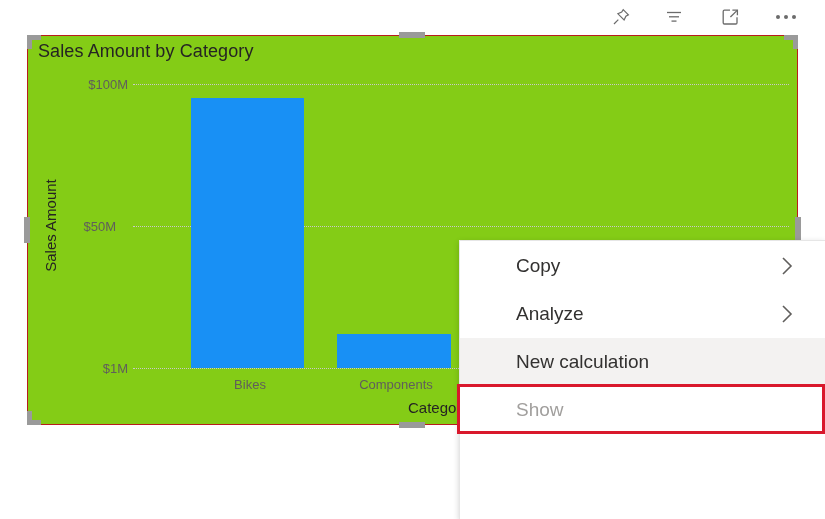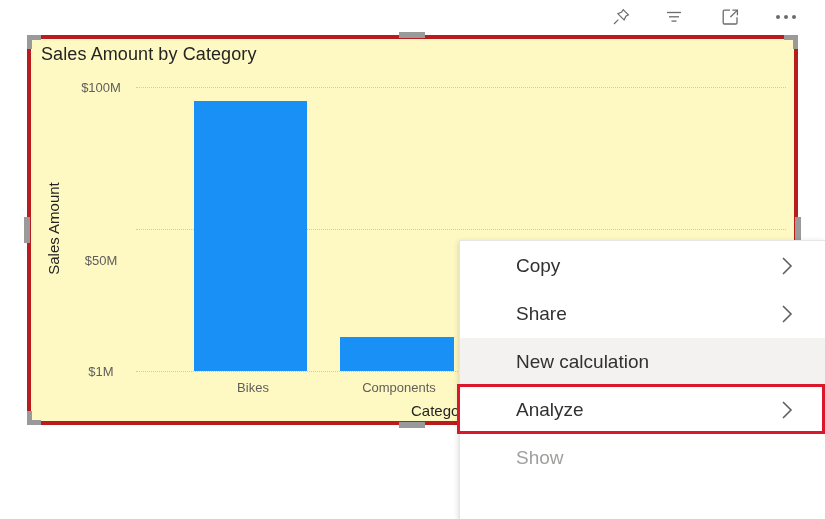--- a/index.html
+++ b/index.html
@@ -47,23 +47,23 @@
     background: #6b6b6b; display: block;
   }
 
   
   #visual-container {
     position: absolute;
     left: 27px;
     top: 35px;
     width: 771px;
     height: 390px;
-    border: 4px solid #b91c1c;
-    box-sizing: border-box;
-    background: #fef9c3;
+    border: 1px solid #b91c1c;
+    box-sizing: border-box;
+    background: #84cc16;
   }
 
   
   .handle { position: absolute; background: #9a9a9a; }
   .corner {
     position: absolute;
     width: 14px;
     height: 14px;
     box-sizing: border-box;
   }
@@ -117,21 +117,21 @@
     top: 363px;
     font-size: 15px;
     color: #252423;
     white-space: nowrap;
   }
 
   .y-tick-label {
     position: absolute;
     right: 0;
     width: 60px;
-    text-align: center;
+    text-align: right;
     font-size: 13px;
     color: #605e5c;
     transform: translateY(-50%);
     white-space: nowrap;
   }
 
   .gridline {
     position: absolute;
     left: 105px;
     right: 8px;
@@ -245,21 +245,21 @@
 
   <div id="chart-title">Sales Amount by Category</div>
 
   <div id="plot-area">
 
     <div class="gridline" style="top:48px;"></div>
     <div class="gridline" style="top:190px;"></div>
     <div class="gridline" style="top:332px;"></div>
 
     <div class="y-tick-label" style="top:48px;  left:40px;">$100M</div>
-    <div class="y-tick-label" style="top:190px; left:40px;margin-top:31px;">$50M</div>
+    <div class="y-tick-label" style="top:190px; left:28px;">$50M</div>
     <div class="y-tick-label" style="top:332px; left:40px;">$1M</div>
 
     <div class="bar" id="bar-bikes" style="left: 163px; width: 113px; top: 62px; height: 270px; background: rgb(24, 144, 245);"></div>
     <div class="bar" id="bar-components" style="left: 309px; width: 114px; top: 298px; height: 34px; background: rgb(24, 144, 245);"></div>
 
     <div class="x-tick-label" style="left:222px; top:341px;">Bikes</div>
     <div class="x-tick-label" style="left:368px; top:341px;">Components</div>
 
     <div id="y-axis-title">Sales Amount</div>
     <div id="x-axis-title">Category</div>
@@ -279,41 +279,33 @@
 
   <div class="menu-item" id="menu-item-copy">
     <span>Copy</span>
     <span class="chev">
       <svg width="16" height="26" viewBox="0 0 16 26" fill="none" stroke="#605e5c" stroke-width="1.6">
         <polyline points="4,5 12,13 4,21"></polyline>
       </svg>
     </span>
   </div>
 
-  <div class="menu-item" id="menu-item-share">
-    <span>Share</span>
-    <span class="chev">
-      <svg width="16" height="26" viewBox="0 0 16 26" fill="none" stroke="#605e5c" stroke-width="1.6">
-        <polyline points="4,5 12,13 4,21"></polyline>
-      </svg>
-    </span>
-  </div>
-
-
-  <div class="menu-item" id="menu-item-new-calculation">
-    <span>New calculation</span>
-  </div>
+
 
   <div class="menu-item" id="menu-item-analyze">
     <span>Analyze</span>
     <span class="chev">
       <svg width="16" height="26" viewBox="0 0 16 26" fill="none" stroke="#605e5c" stroke-width="1.6">
         <polyline points="4,5 12,13 4,21"></polyline>
       </svg>
     </span>
   </div>
 
+  <div class="menu-item" id="menu-item-new-calculation">
+    <span>New calculation</span>
+  </div>
+
   <div class="menu-item disabled" id="menu-item-group">
     <span>Show</span>
   </div>
 </div>
 
 <div id="selection-highlight" style="border-color: rgb(217, 24, 44);"></div>
 
 </body></html>

